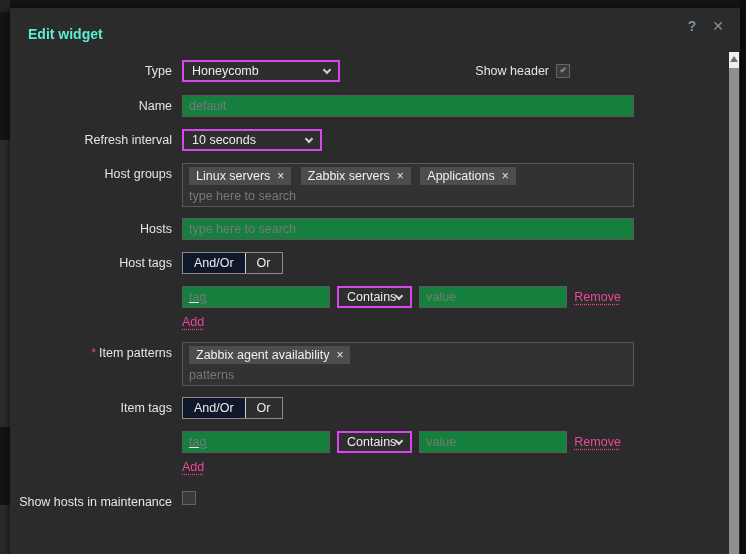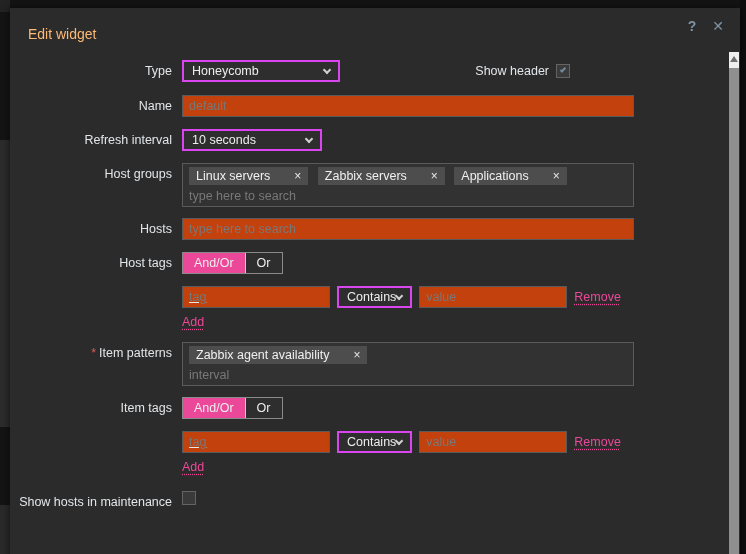--- a/index.html
+++ b/index.html
@@ -15,58 +15,58 @@
   .bgl { position:absolute; left:0; top:0; width:10px; height:554px; background:#141414; }
   .bgl .s1{position:absolute;top:0;height:12px;width:10px;background:#232323;}
   .bgl .s2{position:absolute;top:140px;height:287px;width:10px;background:#2c2c2c;}
   .bgl .s3{position:absolute;top:505px;height:49px;width:10px;background:#2a2a2a;}
   .bgr { position:absolute; right:0; top:0; width:6px; height:554px; background:#0e0e0e; }
 
   .dialog {
     position:absolute; left:10px; top:8px; width:730px; height:552px;
     background:#2b2b2b; box-shadow:0 0 8px rgba(0,0,0,.65);
   }
-  .dlg-title { position:absolute; left:18px; top:18px; font-size:14px; font-weight:normal; color:#fdba74; }
+  .dlg-title { position:absolute; left:18px; top:18px; font-size:14px; font-weight:bold; color:#5eead4; }
   .dlg-icons { position:absolute; top:10px; right:14px; display:flex; gap:10px; }
   .dlg-icon { color:#7e93a5; font-size:14px; font-weight:bold; width:16px; text-align:center; cursor:pointer; }
 
   .row { position:absolute; left:0; width:574px; }
   .lbl { position:absolute; left:0; width:162px; text-align:right; line-height:22px; color:#e2e6e9; white-space:nowrap; }
   .req { color:#d35c5c; margin-right:3px; }
   .ctrl { position:absolute; left:172px; top:0; right:0; }
 
   .input {
-    height:22px; background:#c2410c; border:1px solid #5a5a5a; color:#e8e8e8;
+    height:22px; background:#15803d; border:1px solid #5a5a5a; color:#e8e8e8;
     font-family:inherit; font-size:12.5px; padding:0 6px; outline:none;
   }
   .input::placeholder { color:#787878; }
   .w-full { width:452px; }
 
   .select {
     height:22px; background:#2e2e2e; border:2px solid #d946ef; color:#ededed;
     display:inline-flex; align-items:center; justify-content:space-between;
     padding:0 8px; cursor:pointer;
   }
   .chev { display:inline-block; width:6px; height:6px;
     border-left:2px solid #cfcfcf; border-bottom:2px solid #cfcfcf;
     transform:rotate(-45deg); margin-top:-3px; }
 
   .multiselect {
     width:452px; min-height:42px; background:#323232; border:1px solid #5a5a5a;
     padding:2px 6px 3px;
   }
-  .chip { display:inline-flex; align-items:center; gap:24px; background:#4d4d4d;
+  .chip { display:inline-flex; align-items:center; gap:7px; background:#4d4d4d;
     color:#f0f0f0; padding:2px 7px; margin:1px 6px 2px 0; }
   .chip-x { color:#e8e8e8; font-size:12px; cursor:pointer; line-height:1; }
   .ms-ph { color:#787878; padding-top:2px; }
 
   .seg { display:inline-flex; height:22px; border:1px solid #8a8a8a; }
   .seg-btn { padding:0 11px; display:flex; align-items:center; background:#2e2e2e;
     color:#ededed; cursor:pointer; }
-  .seg-btn.selected { background:#ec4899; }
+  .seg-btn.selected { background:#0f172a; }
   .seg-btn + .seg-btn { border-left:1px solid #cfcfcf; }
 
   .tagrow { display:flex; gap:7px; align-items:center; }
   .w-tag { width:148px;text-decoration:underline; } .w-op { width:138px; } .w-val { width:148px; }
 
   .link { color:#ec4899; cursor:pointer; text-decoration:underline dotted;
     text-underline-offset:3px; }
 
   .checkbox { width:14px; height:14px; background:#3a3a3a; border:1px solid #646464;
     display:inline-flex; align-items:center; justify-content:center; cursor:pointer; flex:none; }
@@ -195,21 +195,21 @@
   </div>
 
   <div class="row" style="top:334px; height:42px;">
     <div class="lbl"><span class="req">*</span><span>Item patterns</span></div>
     <div class="ctrl">
       <div class="multiselect">
         <span class="chip">
           <span>Zabbix agent availability</span>
           <span class="chip-x">×</span>
         </span>
-        <div class="ms-ph">interval</div>
+        <div class="ms-ph">patterns</div>
       </div>
 
     </div>
   </div>
 
   <div class="row" style="top:389px; height:22px;">
     <div class="lbl">Item tags</div>
     <div class="ctrl">
       <div class="seg">
         <span class="seg-btn selected">And/Or</span>

